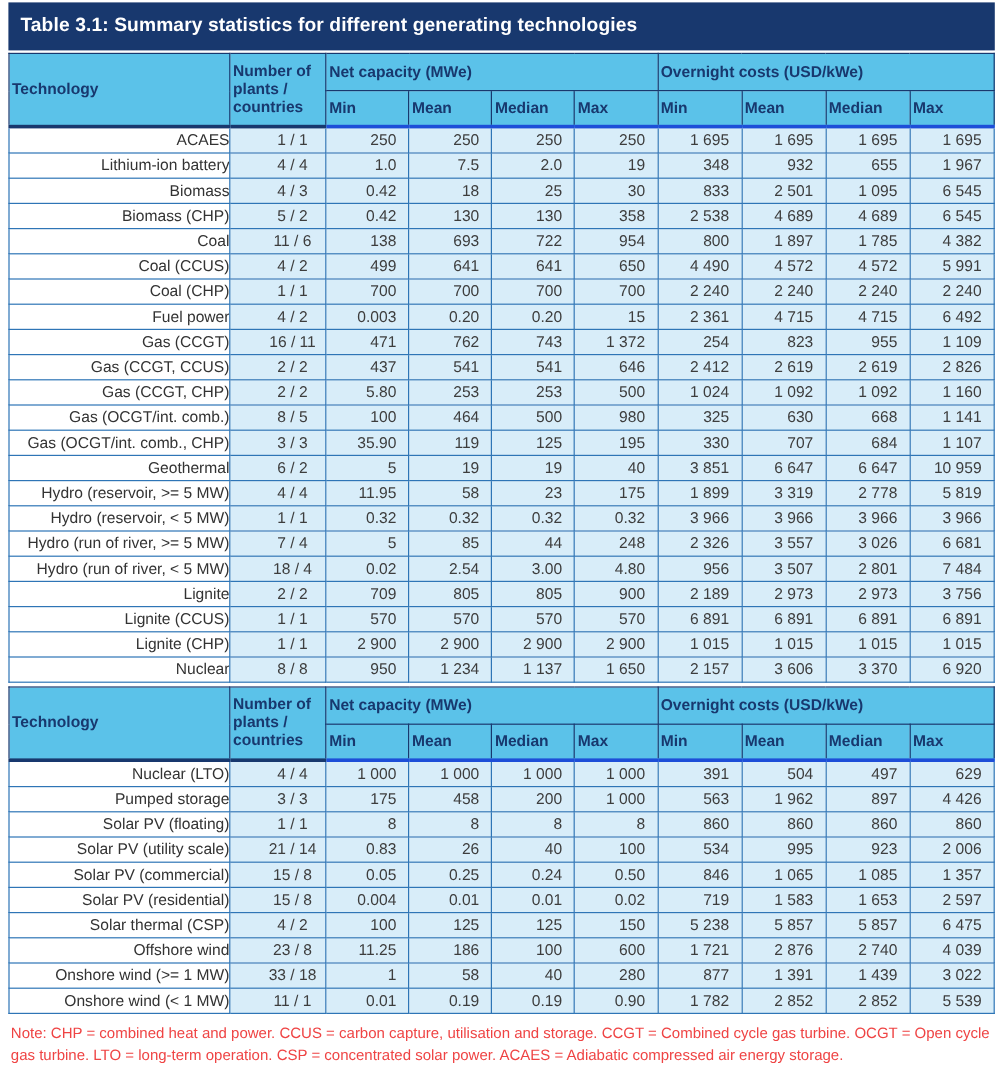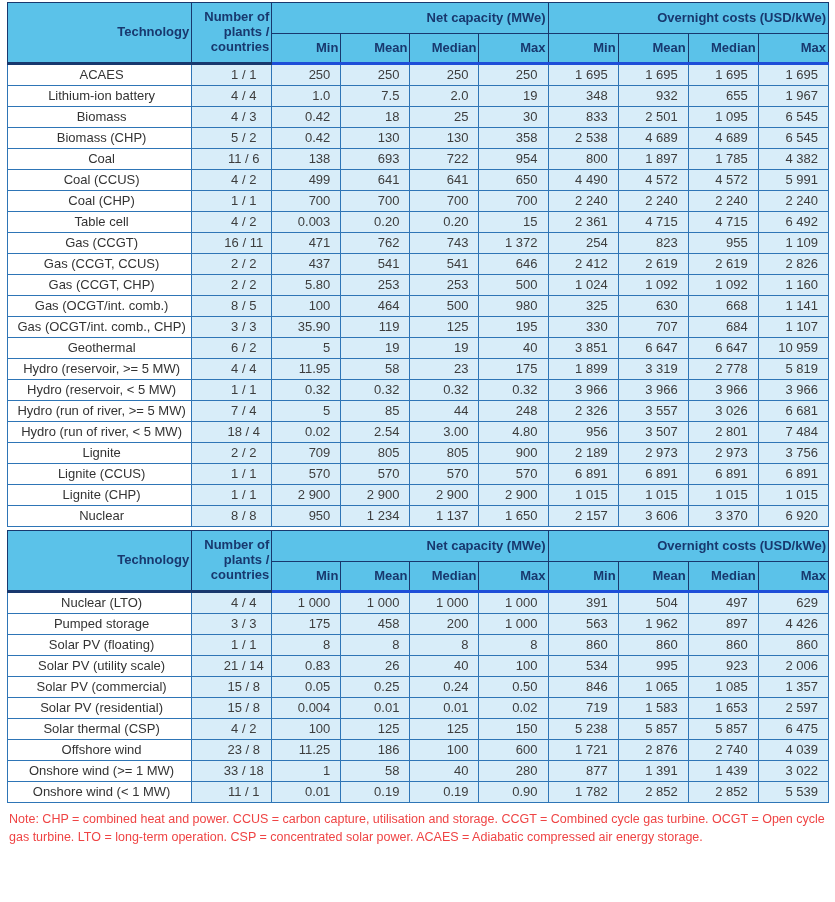--- a/index.html
+++ b/index.html
@@ -23,48 +23,49 @@
     border-collapse:collapse; table-layout:fixed;
     width:822px;
     border:1px solid #18386E;
   }
   table.stats.second { margin-top:3px; }
 
   thead th {
     background:#5BC2E9; color:#18386E;
     font-size:13px; font-weight:bold;
     border:1px solid #18386E;
-    text-align:right; padding:1px 2px;
+    text-align:left; padding:1px 2px;
     line-height:1.15;
   }
   th.h-group { height:28px; }
   th.h-stat  { height:26px; border-bottom:3px solid #1d4ed8; }
   th.h-span2 { border-bottom:3px solid #18386E; }
 
   tbody td {
     border:1px solid #2E75B6;
     font-size:13px; color:#3d3d3d;
     height:20px; padding:0; line-height:20px;
     overflow:hidden; white-space:nowrap;
   }
-  td.tech   { background:#ffffff; text-align:center;  padding-left:4px;  color:#333333; }
+  td.tech   { background:#ffffff; text-align:right;  padding-left:4px;  color:#333333; }
   td.plants { background:#D8EDF9; text-align:center;padding-left:24px; }
   td.num    { background:#D8EDF9; text-align:right; padding-right:10px; }
 
   .note {
     margin-top:8px; padding:0 2px;
     font-size:12.5px; color:#ef4444; line-height:1.4;
     width:820px;
   }
 </style>
 </head>
 <body>
 
 <div class="page">
 
+  <div class="title-bar">Table 3.1: Summary statistics for different generating technologies</div>
 
   <table class="stats">
     <colgroup>
       <col style="width:184px">
         <col style="width:80px">
       <col style="width:69px">
         <col style="width:69px">
         <col style="width:69px">
         <col style="width:69px">
       <col style="width:70px">
@@ -169,21 +170,21 @@
           <td class="num">700</td>
           <td class="num">700</td>
           <td class="num">700</td>
           <td class="num">700</td>
           <td class="num">2 240</td>
           <td class="num">2 240</td>
           <td class="num">2 240</td>
           <td class="num">2 240</td>
         </tr>
         <tr>
-          <td class="tech">Table cell</td>
+          <td class="tech">Fuel power</td>
           <td class="plants">4 / 2</td>
           <td class="num">0.003</td>
           <td class="num">0.20</td>
           <td class="num">0.20</td>
           <td class="num">15</td>
           <td class="num">2 361</td>
           <td class="num">4 715</td>
           <td class="num">4 715</td>
           <td class="num">6 492</td>
         </tr>

